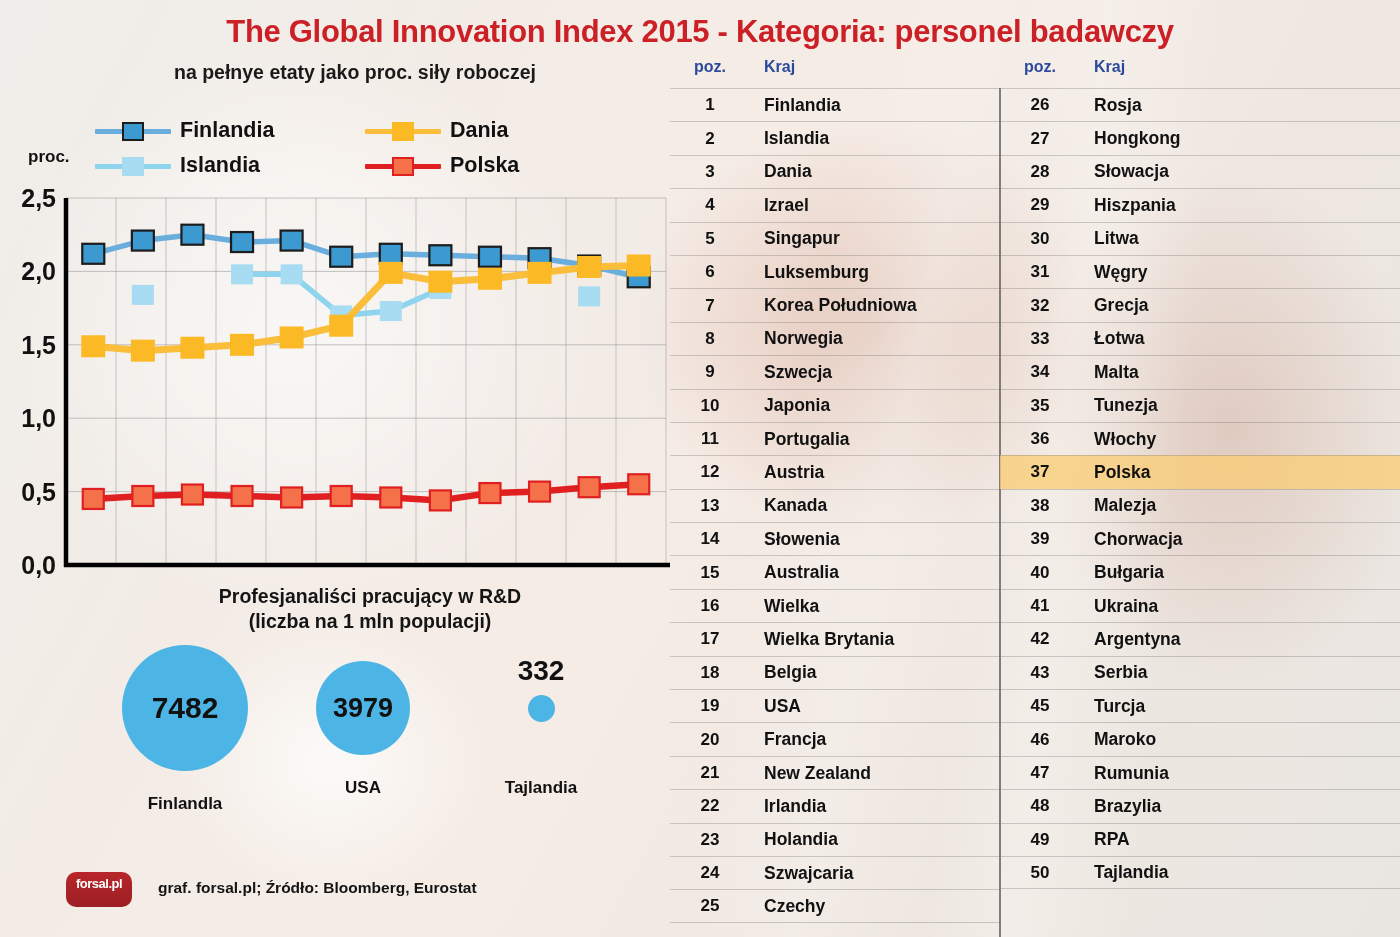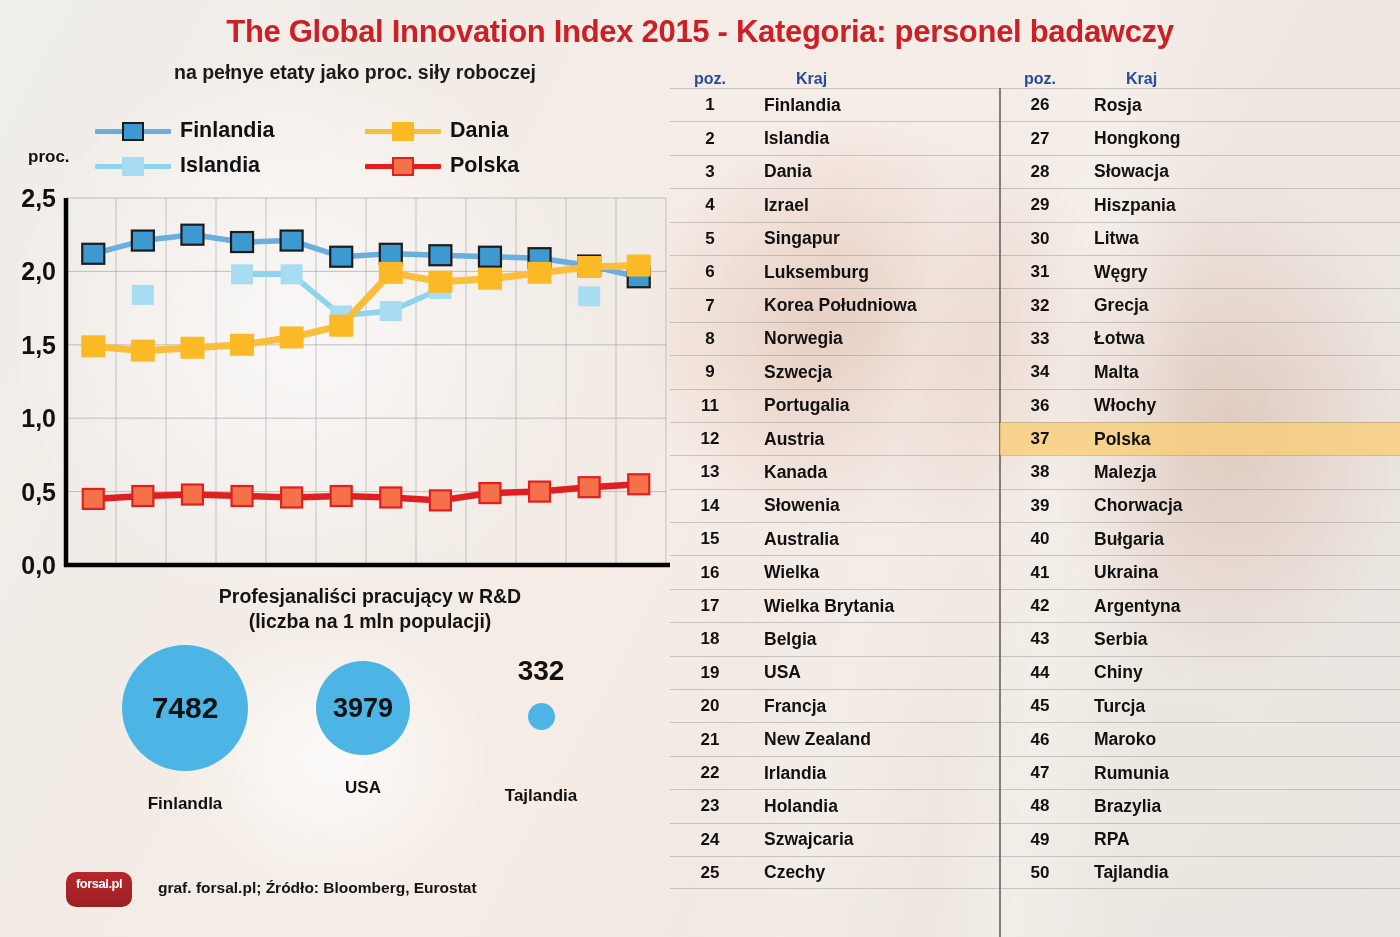--- a/index.html
+++ b/index.html
@@ -87,21 +87,21 @@
   }
   #credit {
     position: absolute; left: 158px; top: 879px;
     font-size: 15.5px; font-weight: bold; color: #141414;
   }
 
   
   .rank-col { position: absolute; top: 58px; }
   #col-left  { left: 670px; width: 330px; }
   #col-right { left: 1000px; width: 400px; }
-  .rank-head { display: flex; height: 30px; align-items: flex-end; gap: 32px; }
+  .rank-head { display: flex; height: 30px; align-items: flex-start; }
   .rank-head .h-poz { width: 80px; text-align: center; }
   .rank-head .h-kraj { padding-left: 14px; }
   .rank-head span { font-size: 16px; font-weight: bold; color: #2a4a9c; }
   .rank-row {
     display: flex; align-items: center; height: 33.4px;
     border-top: 1px solid rgba(130,130,130,0.38);
   }
   .rank-row:last-child { border-bottom: 1px solid rgba(130,130,130,0.38); }
   .rank-row.hl { background: rgba(248,205,118,0.78); }
   .rank-row .poz {
@@ -285,21 +285,21 @@
         <div class="bub-name" style="margin-top: 23px;">Finlandla</div>
       </div>
       <div class="bubble-item" style="left: 273px; top: 621px; width: 180px;">
         <div style="height: 40px;"></div>
         <div class="bub" style="width: 94px; height: 94px; font-size: 27px;">
           <span>3979</span>
         </div>
         <div class="bub-name" style="margin-top: 23px;">USA</div>
       </div>
       <div class="bubble-item" style="left: 451px; top: 654.5px; width: 180px;">
-        <div class="bub-val-out" style="margin-bottom: 16px;">332</div>
+        <div class="bub-val-out" style="margin-bottom: 8px;">332</div>
         <div class="bub" style="width: 27px; height: 27px; font-size: 0px;"></div>
         <div class="bub-name" style="margin-top: 56.5px;">Tajlandia</div>
       </div>
     </div>
 
   <div id="logo">forsal.pl</div>
   <div id="credit">graf. forsal.pl;  Źródło: Bloomberg, Eurostat</div>
 
   <div class="rank-col" id="col-left">
     <div class="rank-head">
@@ -335,20 +335,24 @@
           <span class="poz">7</span>
           <span class="kraj">Korea Południowa</span>
         </div>
         <div class="rank-row">
           <span class="poz">8</span>
           <span class="kraj">Norwegia</span>
         </div>
         <div class="rank-row">
           <span class="poz">9</span>
           <span class="kraj">Szwecja</span>
+        </div>
+        <div class="rank-row">
+          <span class="poz">10</span>
+          <span class="kraj">Japonia</span>
         </div>
         <div class="rank-row">
           <span class="poz">11</span>
           <span class="kraj">Portugalia</span>
         </div>
         <div class="rank-row">
           <span class="poz">12</span>
           <span class="kraj">Austria</span>
         </div>
         <div class="rank-row">
@@ -442,20 +446,24 @@
         </div>
         <div class="rank-row">
           <span class="poz">33</span>
           <span class="kraj">Łotwa</span>
         </div>
         <div class="rank-row">
           <span class="poz">34</span>
           <span class="kraj">Malta</span>
         </div>
         <div class="rank-row">
+          <span class="poz">35</span>
+          <span class="kraj">Tunezja</span>
+        </div>
+        <div class="rank-row">
           <span class="poz">36</span>
           <span class="kraj">Włochy</span>
         </div>
         <div class="rank-row hl">
           <span class="poz">37</span>
           <span class="kraj">Polska</span>
         </div>
         <div class="rank-row">
           <span class="poz">38</span>
           <span class="kraj">Malezja</span>
@@ -474,24 +482,20 @@
         </div>
         <div class="rank-row">
           <span class="poz">42</span>
           <span class="kraj">Argentyna</span>
         </div>
         <div class="rank-row">
           <span class="poz">43</span>
           <span class="kraj">Serbia</span>
         </div>
         <div class="rank-row">
-          <span class="poz">44</span>
-          <span class="kraj">Chiny</span>
-        </div>
-        <div class="rank-row">
           <span class="poz">45</span>
           <span class="kraj">Turcja</span>
         </div>
         <div class="rank-row">
           <span class="poz">46</span>
           <span class="kraj">Maroko</span>
         </div>
         <div class="rank-row">
           <span class="poz">47</span>
           <span class="kraj">Rumunia</span>

